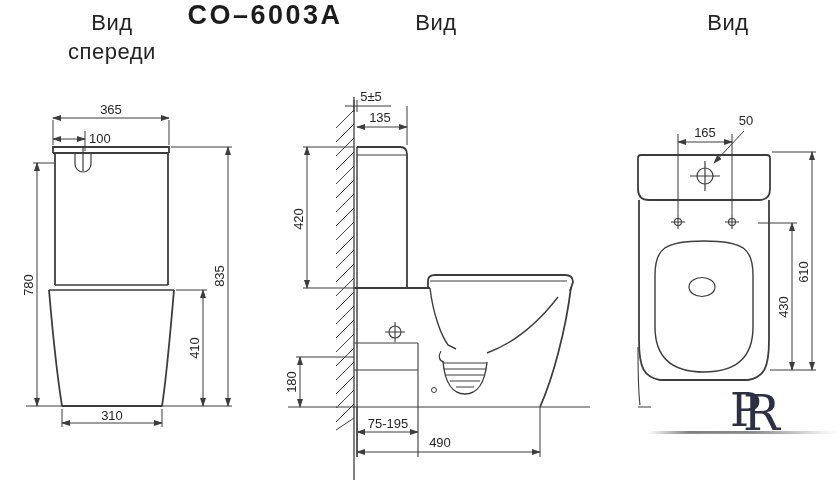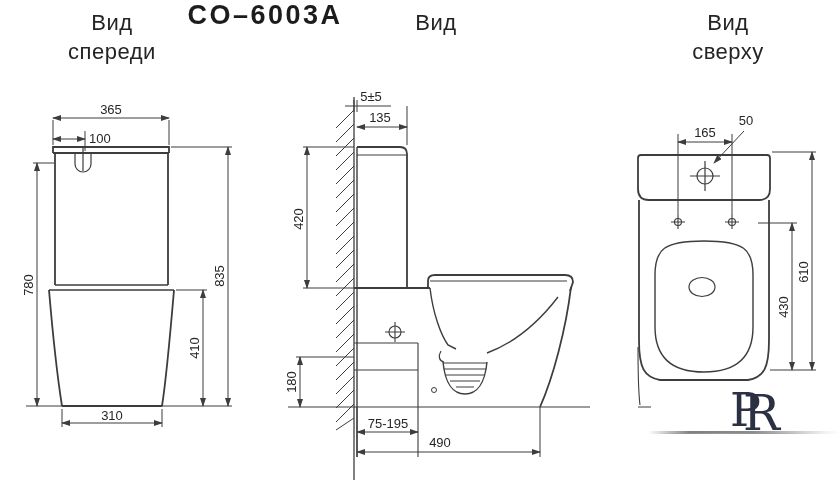--- a/index.html
+++ b/index.html
@@ -29,21 +29,20 @@
   <div class="view-label" style="left:112px;top:8px;">
     <div>Вид</div>
     <div>спереди</div>
   </div>
   <div class="model-title" style="left:265px;top:0;">CO–6003A</div>
   <div class="view-label" style="left:436px;top:8px;">
     <div>Вид</div>
   </div>
   <div class="view-label" style="left:728px;top:8px;">
     <div>Вид</div>
-    <div>сверху</div>
   </div>
 
   <svg class="drawing" style="left:0;top:85px;" width="260" height="360" viewBox="0 0 260 360">
     <defs>
       <marker id="fa" markerWidth="9" markerHeight="6" refX="8" refY="3" orient="auto-start-reverse">
         <path d="M0,0 L9,3 L0,6 Z" fill="#3d3d3d"></path>
       </marker>
     </defs>
     <g stroke="#3d3d3d" fill="none">
 

